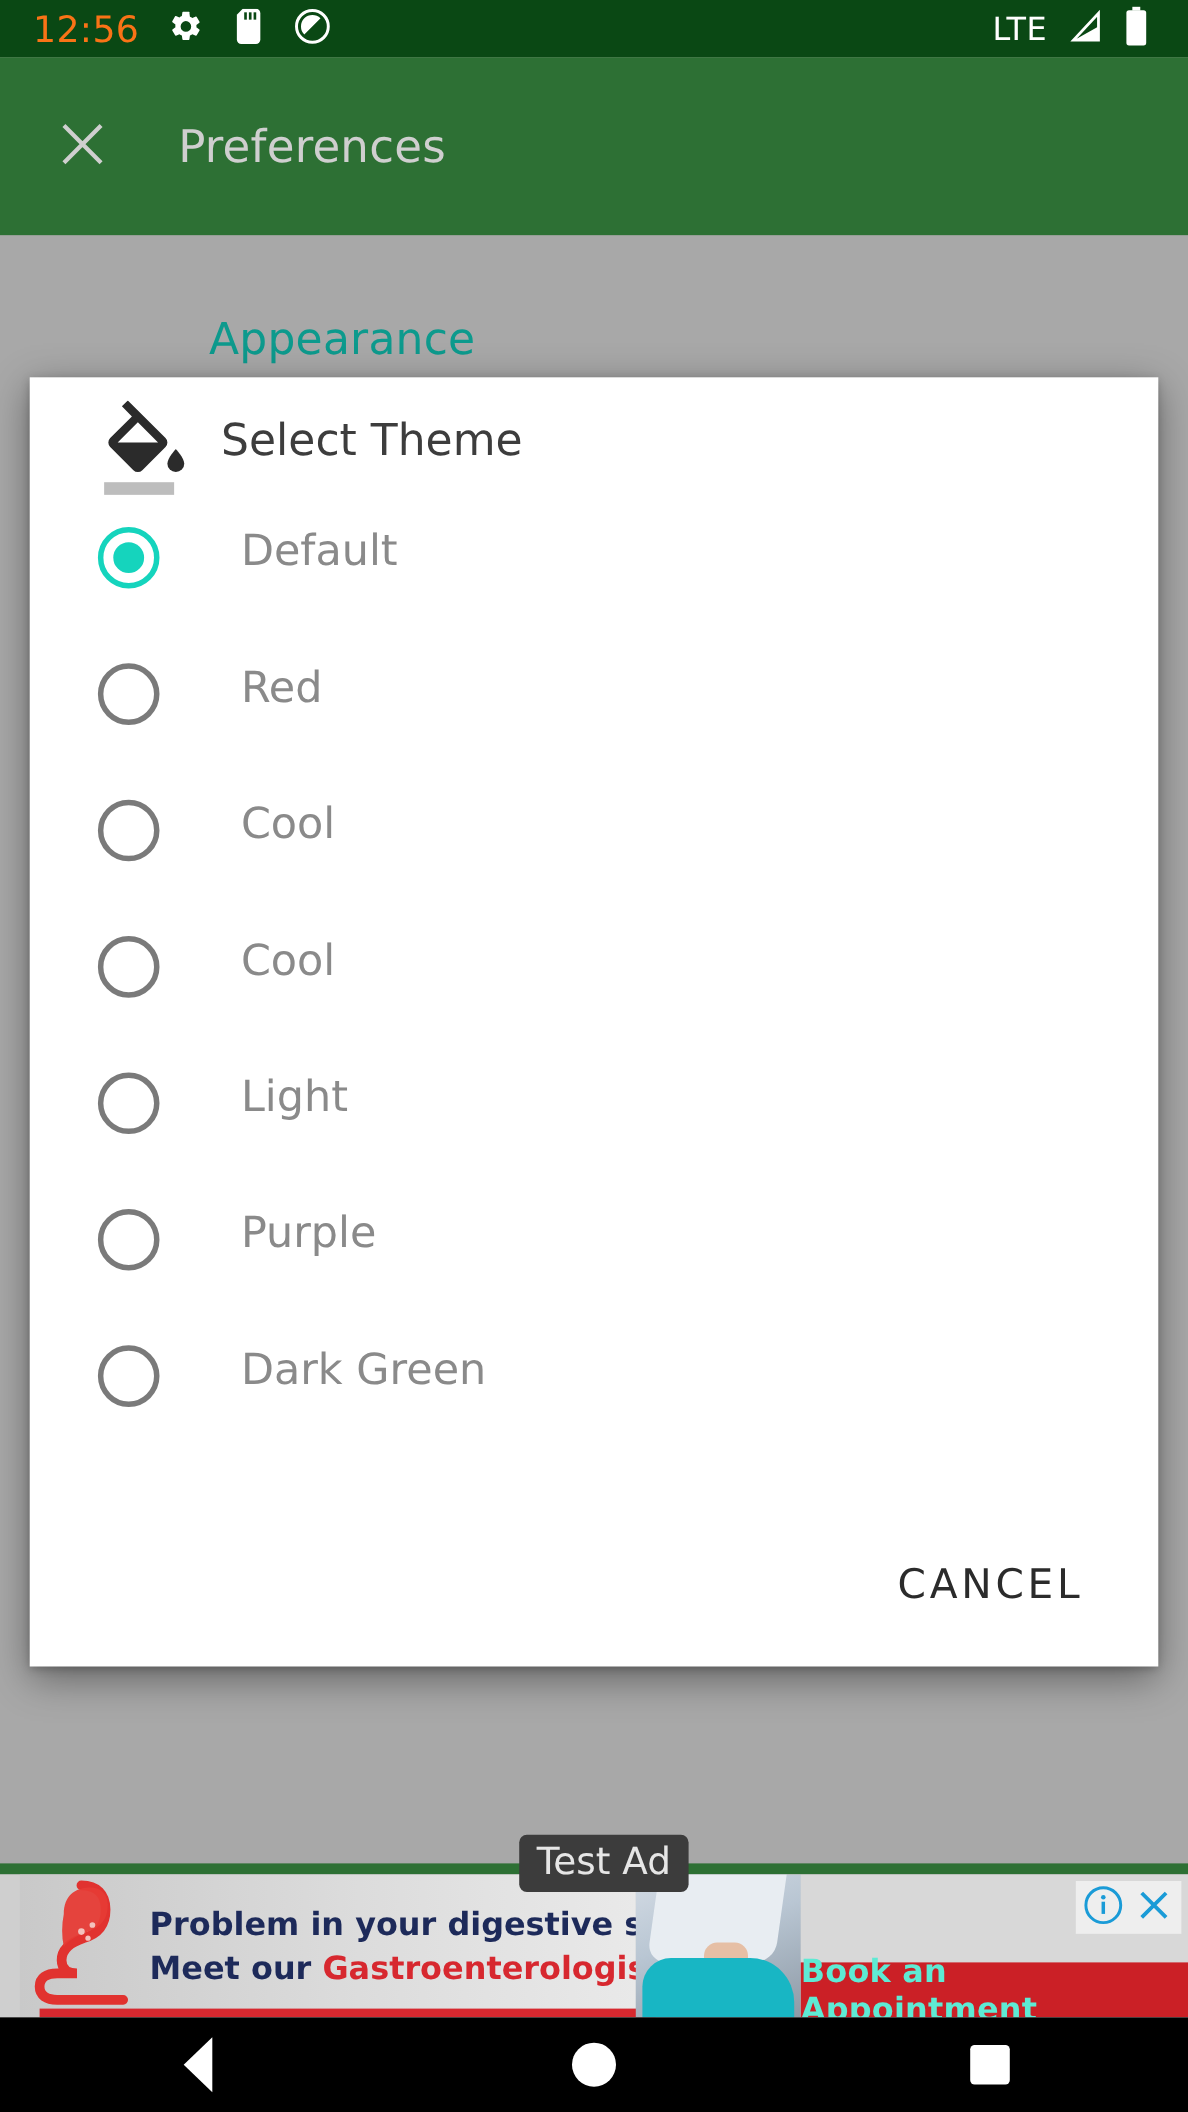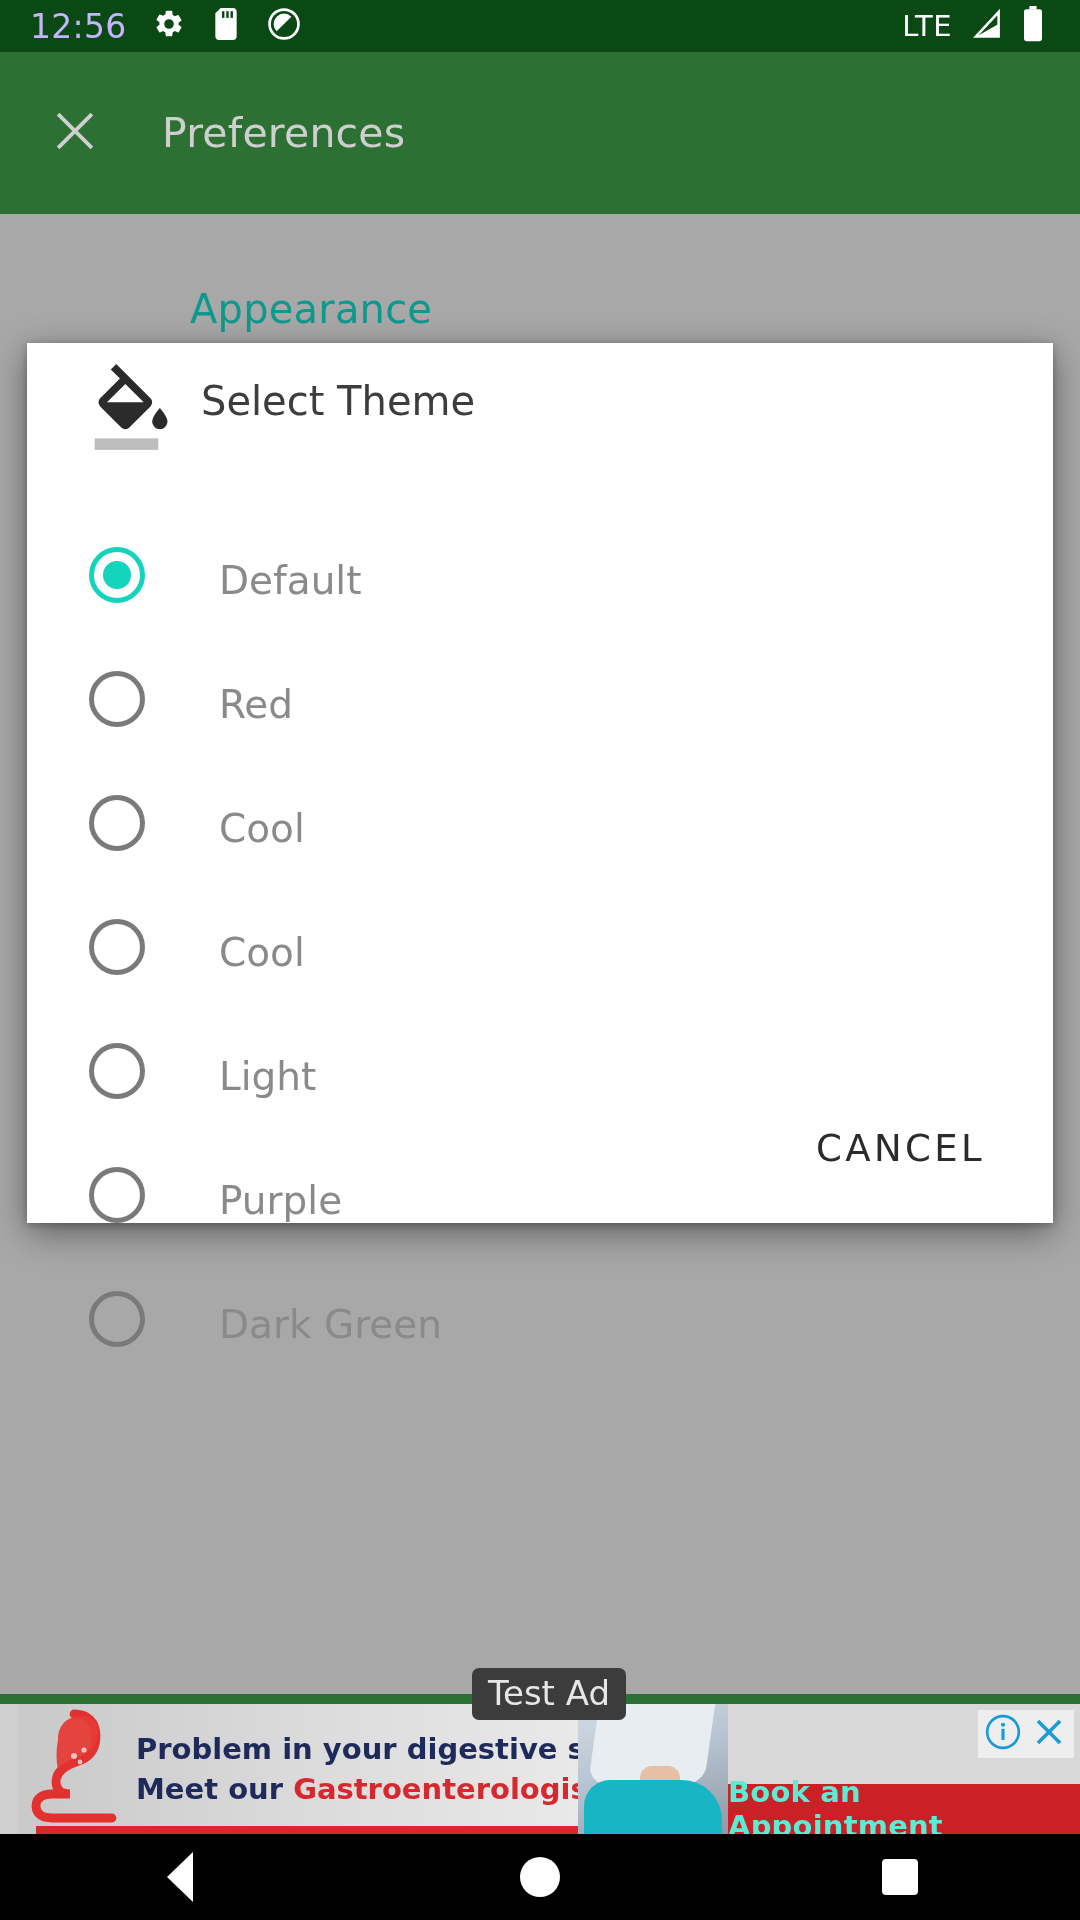--- a/index.html
+++ b/index.html
@@ -16,21 +16,21 @@
     overflow:hidden;
   }
 
   
   #statusbar {
     position:absolute; left:0; top:0; width:1080px; height:52px;
     background:#0a4814;
     display:flex; align-items:center;
   }
   #status-left { display:flex; align-items:center; padding-left:30px; gap:26px; }
-  #clock { color:#c4b5fd; font-size:33px; letter-spacing:0.3px; line-height:1; }
+  #clock { color:#f97316; font-size:33px; letter-spacing:0.3px; line-height:1; }
   #status-right {
     margin-left:auto; display:flex; align-items:center; gap:16px; padding-right:36px;
   }
   .sb-ico { display:block; }
   #lte-text { color:#fff; font-size:29px; letter-spacing:0.5px; }
 
   
   #appbar {
     position:absolute; left:0; top:52px; width:1080px; height:162px;
     background:#2d7034;
@@ -50,41 +50,41 @@
     position:absolute; left:0; top:214px; width:1080px; height:1490px;
     background:#a8a8a8;
   }
   #appearance-header {
     position:absolute; left:190px; top:72px;
     color:#0d9a8d; font-size:40px; letter-spacing:0.2px;
   }
 
   
   #dialog {
-    position:absolute; left:27px; top:343px; width:1026px; height:880px;
+    position:absolute; left:27px; top:343px; width:1026px; height:1172px;
     background:#ffffff;
     box-shadow:0 10px 34px rgba(0,0,0,0.42), 0 2px 8px rgba(0,0,0,0.25);
     z-index:10;
   }
   #dialog-header {
     position:relative; height:128px;
     display:flex; align-items:center; padding-left:60px;
   }
   #theme-icon-wrap {
     position:relative; width:92px; height:86px;
     display:flex; align-items:flex-start; justify-content:flex-start;
   }
   #dialog-title {
     margin-left:22px; color:#3d3d3d; font-size:40px; font-weight:400;
     position:relative; top:-6px;
   }
 
   #options { padding-top:8px; }
   .option-row {
-    height:124px; display:flex; align-items:flex-end; padding-left:62px;
+    height:124px; display:flex; align-items:flex-start; padding-left:62px;
   }
   .radio {
     width:56px; height:56px; border-radius:50%;
     border:5px solid #7a7a7a; box-sizing:border-box;
     position:relative; flex:0 0 auto;
   }
   .radio.checked { border-color:#15d4bd; }
   .radio.checked::after {
     content:""; position:absolute;
     left:50%; top:50%; transform:translate(-50%,-50%);

